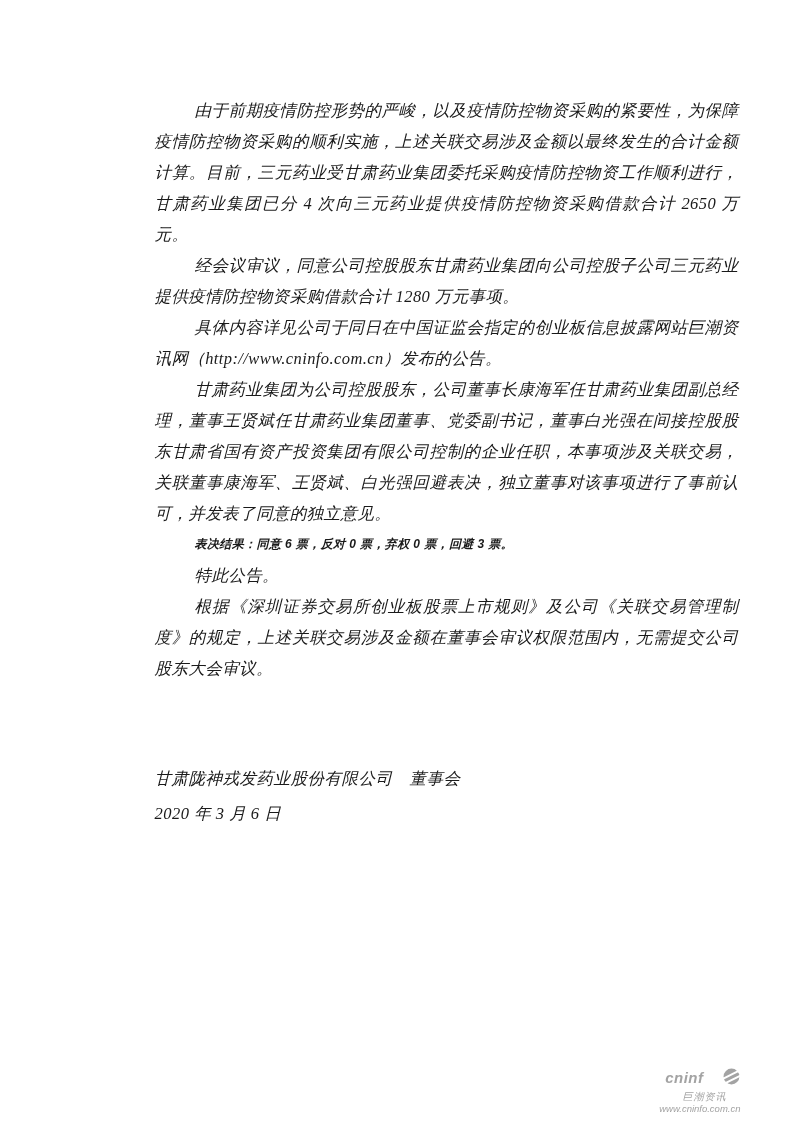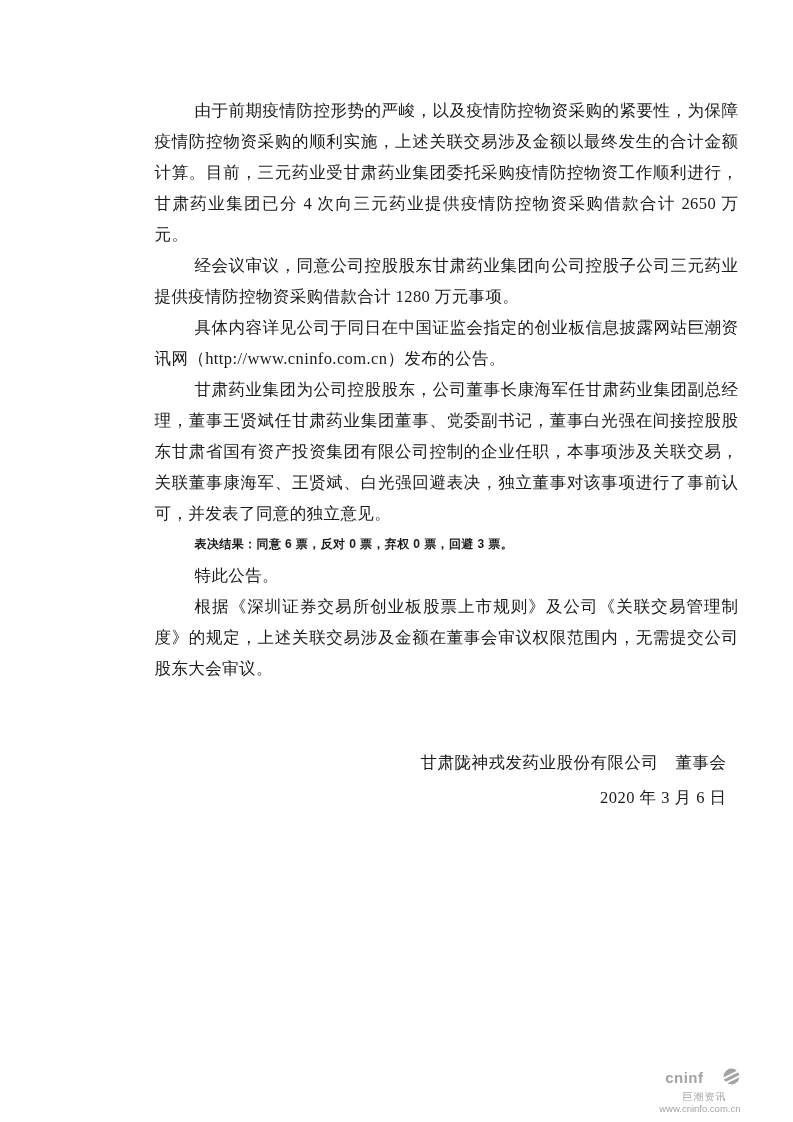--- a/index.html
+++ b/index.html
@@ -6,20 +6,21 @@
   html, body { margin: 0; padding: 0; background: #ffffff; }
   .page {
     position: relative;
     width: 696px;
     height: 1122px;
     margin: 0 auto;
     background: #ffffff;
     overflow: hidden;
     font-family: "Liberation Serif", "DejaVu Serif", serif;
     color: #1a1a1a;
+    font-style: italic;
   }
   .content {
     position: absolute;
     top: 95px;
     left: 106px;
     width: 584px;
   }
   .content p {
     margin: 0;
     font-size: 16.5px;
@@ -30,22 +31,23 @@
     letter-spacing: 0.4px;
   }
   .content p.vote-line {
     font-family: "Liberation Sans", "DejaVu Sans", sans-serif;
     font-weight: 700;
     font-size: 12px;
     text-align: left;
   }
   .spacer-2lines { height: 62px; }
   .signature {
-    text-align: right;
+    text-align: left;
     padding-right: 12px;
+    margin-top: 16px;
   }
   .signature .sig-company {
     font-size: 16.5px;
     line-height: 34px;
     letter-spacing: 0.5px;
   }
   .signature .sig-date {
     font-size: 16.5px;
     line-height: 36px;
     letter-spacing: 0.5px;

